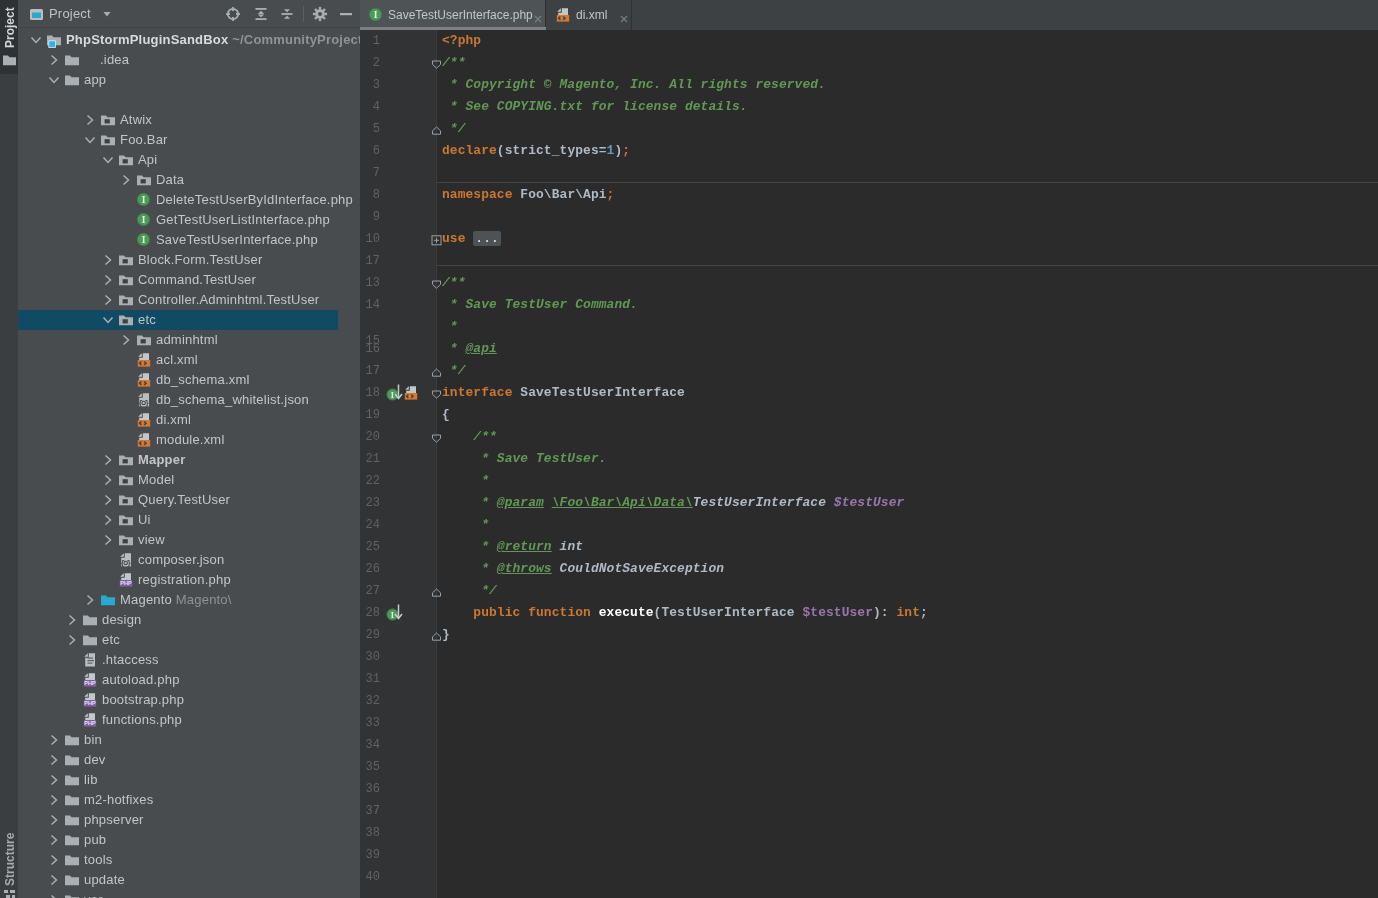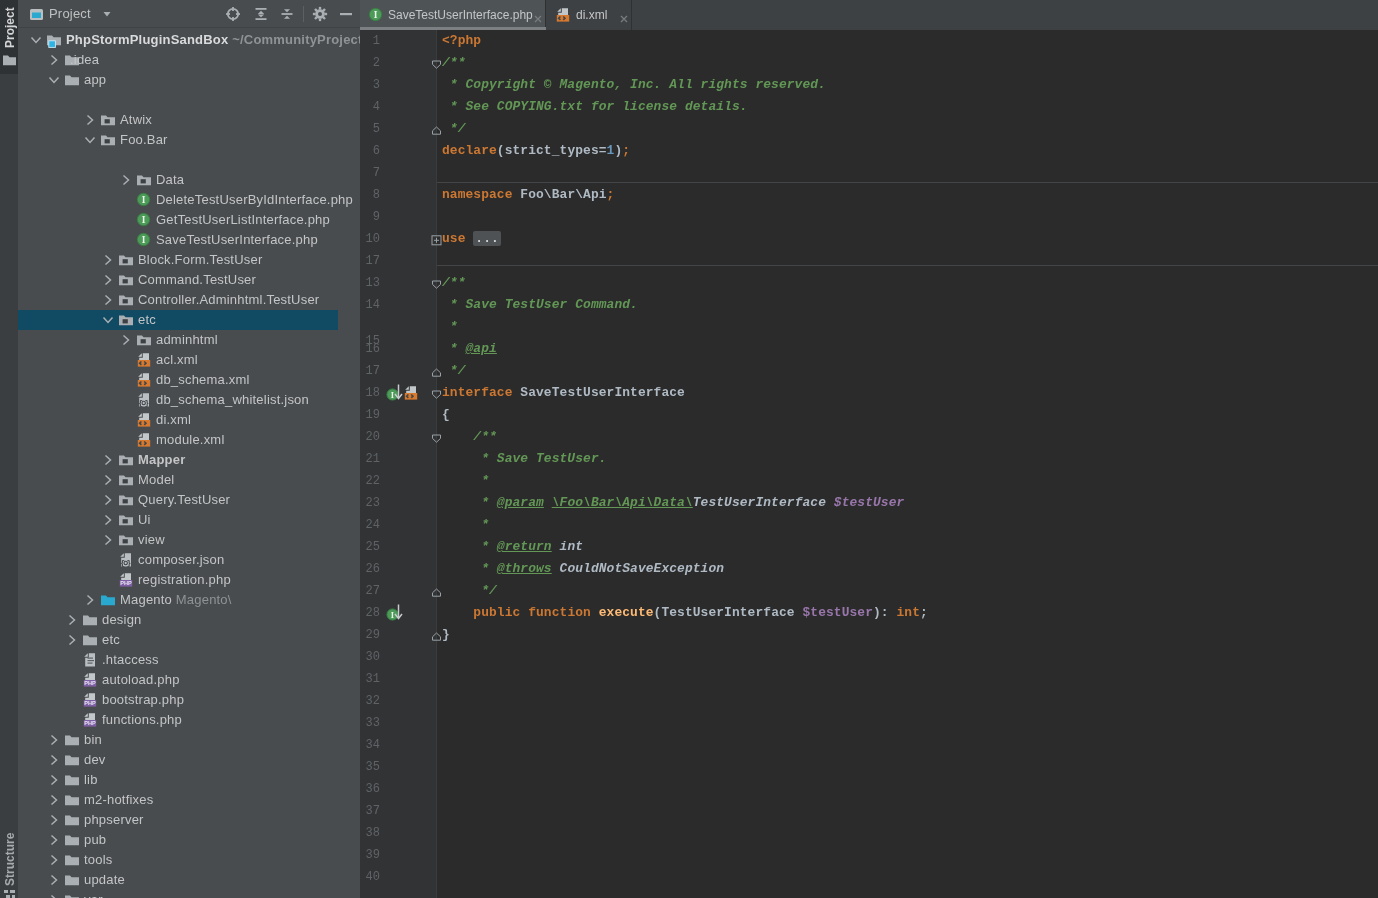--- a/index.html
+++ b/index.html
@@ -36,21 +36,21 @@
 #code{left:360px;top:30px;width:1018px;height:868px;overflow:hidden}
 .cl{left:82px;height:22px;line-height:22px;white-space:pre;
   font-family:"Liberation Mono",monospace;font-size:12.9px;font-weight:bold;letter-spacing:0.1px;color:#afbac4}
 .cl i{font-style:normal}
 .k{color:#cc7832} .n{color:#6897bb} .w{color:#afbac4}
 .c{color:#629755;font-style:italic!important}
 .ct{color:#629755;font-style:italic!important;font-weight:bold;text-decoration:underline}
 .cv{color:#629755;font-style:italic!important;text-decoration:underline}
 .ci{color:#afbac4;font-style:italic!important}
 .v{color:#9876aa} .vi{color:#9876aa;font-style:italic!important}
-.f{color:#fdba74}
+.f{color:#ffffff}
 .fold{background:#4e5254;color:#d0d4d6;padding:0 2px;border-radius:2px;font-style:normal}
 .sepline{background:#434546;height:1px}
 </style></head>
 <body>
 <div id="app">
   <div id="code">
     <div class="sepline" style="left:74px;top:152px;width:944px"></div>
     <div class="sepline" style="left:74px;top:235px;width:944px"></div>
   </div>
   <div id="gutter">
@@ -253,21 +253,21 @@
           </svg></span>
         <span class="tt" style="left:48px;font-weight:bold;color:#d8dadc;">PhpStormPluginSandBox<span class="dim">&nbsp;~/CommunityProjects/PhpStorm</span></span>
       </div>
 <div class="trow" style="top:50px">
         <span class="ti" style="left:28px"><svg style="" width="16" height="16" viewBox="0 0 16 16">
             <polyline points="5.5,3.5 10.5,8 5.5,12.5" stroke="#a9afb3" stroke-width="1.5" fill="none"></polyline>
           </svg></span>
         <span class="ti" style="left:46px"><svg style="" width="16" height="16" viewBox="0 0 16 16">
             <path d="M1,3.4 h5 l1.5,1.9 h7.5 v8 h-14 z" fill="#a9afb3"></path>
           </svg></span>
-        <span class="tt" style="left:52px;">.idea</span>
+        <span class="tt" style="left:82px;">.idea</span>
       </div>
 <div class="trow" style="top:70px">
         <span class="ti" style="left:28px"><svg style="" width="16" height="16" viewBox="0 0 16 16">
             <polyline points="3.5,5.5 8,10.5 12.5,5.5" stroke="#a9afb3" stroke-width="1.5" fill="none"></polyline>
           </svg></span>
         <span class="ti" style="left:46px"><svg style="" width="16" height="16" viewBox="0 0 16 16">
             <path d="M1,3.4 h5 l1.5,1.9 h7.5 v8 h-14 z" fill="#a9afb3"></path>
           </svg></span>
         <span class="tt" style="left:66px;">app</span>
       </div>
@@ -283,20 +283,30 @@
       </div>
 <div class="trow" style="top:130px">
         <span class="ti" style="left:64px"><svg style="" width="16" height="16" viewBox="0 0 16 16">
             <polyline points="3.5,5.5 8,10.5 12.5,5.5" stroke="#a9afb3" stroke-width="1.5" fill="none"></polyline>
           </svg></span>
         <span class="ti" style="left:82px"><svg style="" width="16" height="16" viewBox="0 0 16 16">
             <path d="M1,3.4 h5 l1.5,1.9 h7.5 v8 h-14 z" fill="#a9afb3"></path>
             <rect x="4.6" y="7.2" width="5.2" height="4.2" fill="#3e4143"></rect>
           </svg></span>
         <span class="tt" style="left:102px;">Foo.Bar</span>
+      </div>
+<div class="trow" style="top:150px">
+        <span class="ti" style="left:82px"><svg style="" width="16" height="16" viewBox="0 0 16 16">
+            <polyline points="3.5,5.5 8,10.5 12.5,5.5" stroke="#a9afb3" stroke-width="1.5" fill="none"></polyline>
+          </svg></span>
+        <span class="ti" style="left:100px"><svg style="" width="16" height="16" viewBox="0 0 16 16">
+            <path d="M1,3.4 h5 l1.5,1.9 h7.5 v8 h-14 z" fill="#a9afb3"></path>
+            <rect x="4.6" y="7.2" width="5.2" height="4.2" fill="#3e4143"></rect>
+          </svg></span>
+        <span class="tt" style="left:120px;">Api</span>
       </div>
 <div class="trow" style="top:170px">
         <span class="ti" style="left:100px"><svg style="" width="16" height="16" viewBox="0 0 16 16">
             <polyline points="5.5,3.5 10.5,8 5.5,12.5" stroke="#a9afb3" stroke-width="1.5" fill="none"></polyline>
           </svg></span>
         <span class="ti" style="left:118px"><svg style="" width="16" height="16" viewBox="0 0 16 16">
             <path d="M1,3.4 h5 l1.5,1.9 h7.5 v8 h-14 z" fill="#a9afb3"></path>
             <rect x="4.6" y="7.2" width="5.2" height="4.2" fill="#3e4143"></rect>
           </svg></span>
         <span class="tt" style="left:138px;">Data</span>

